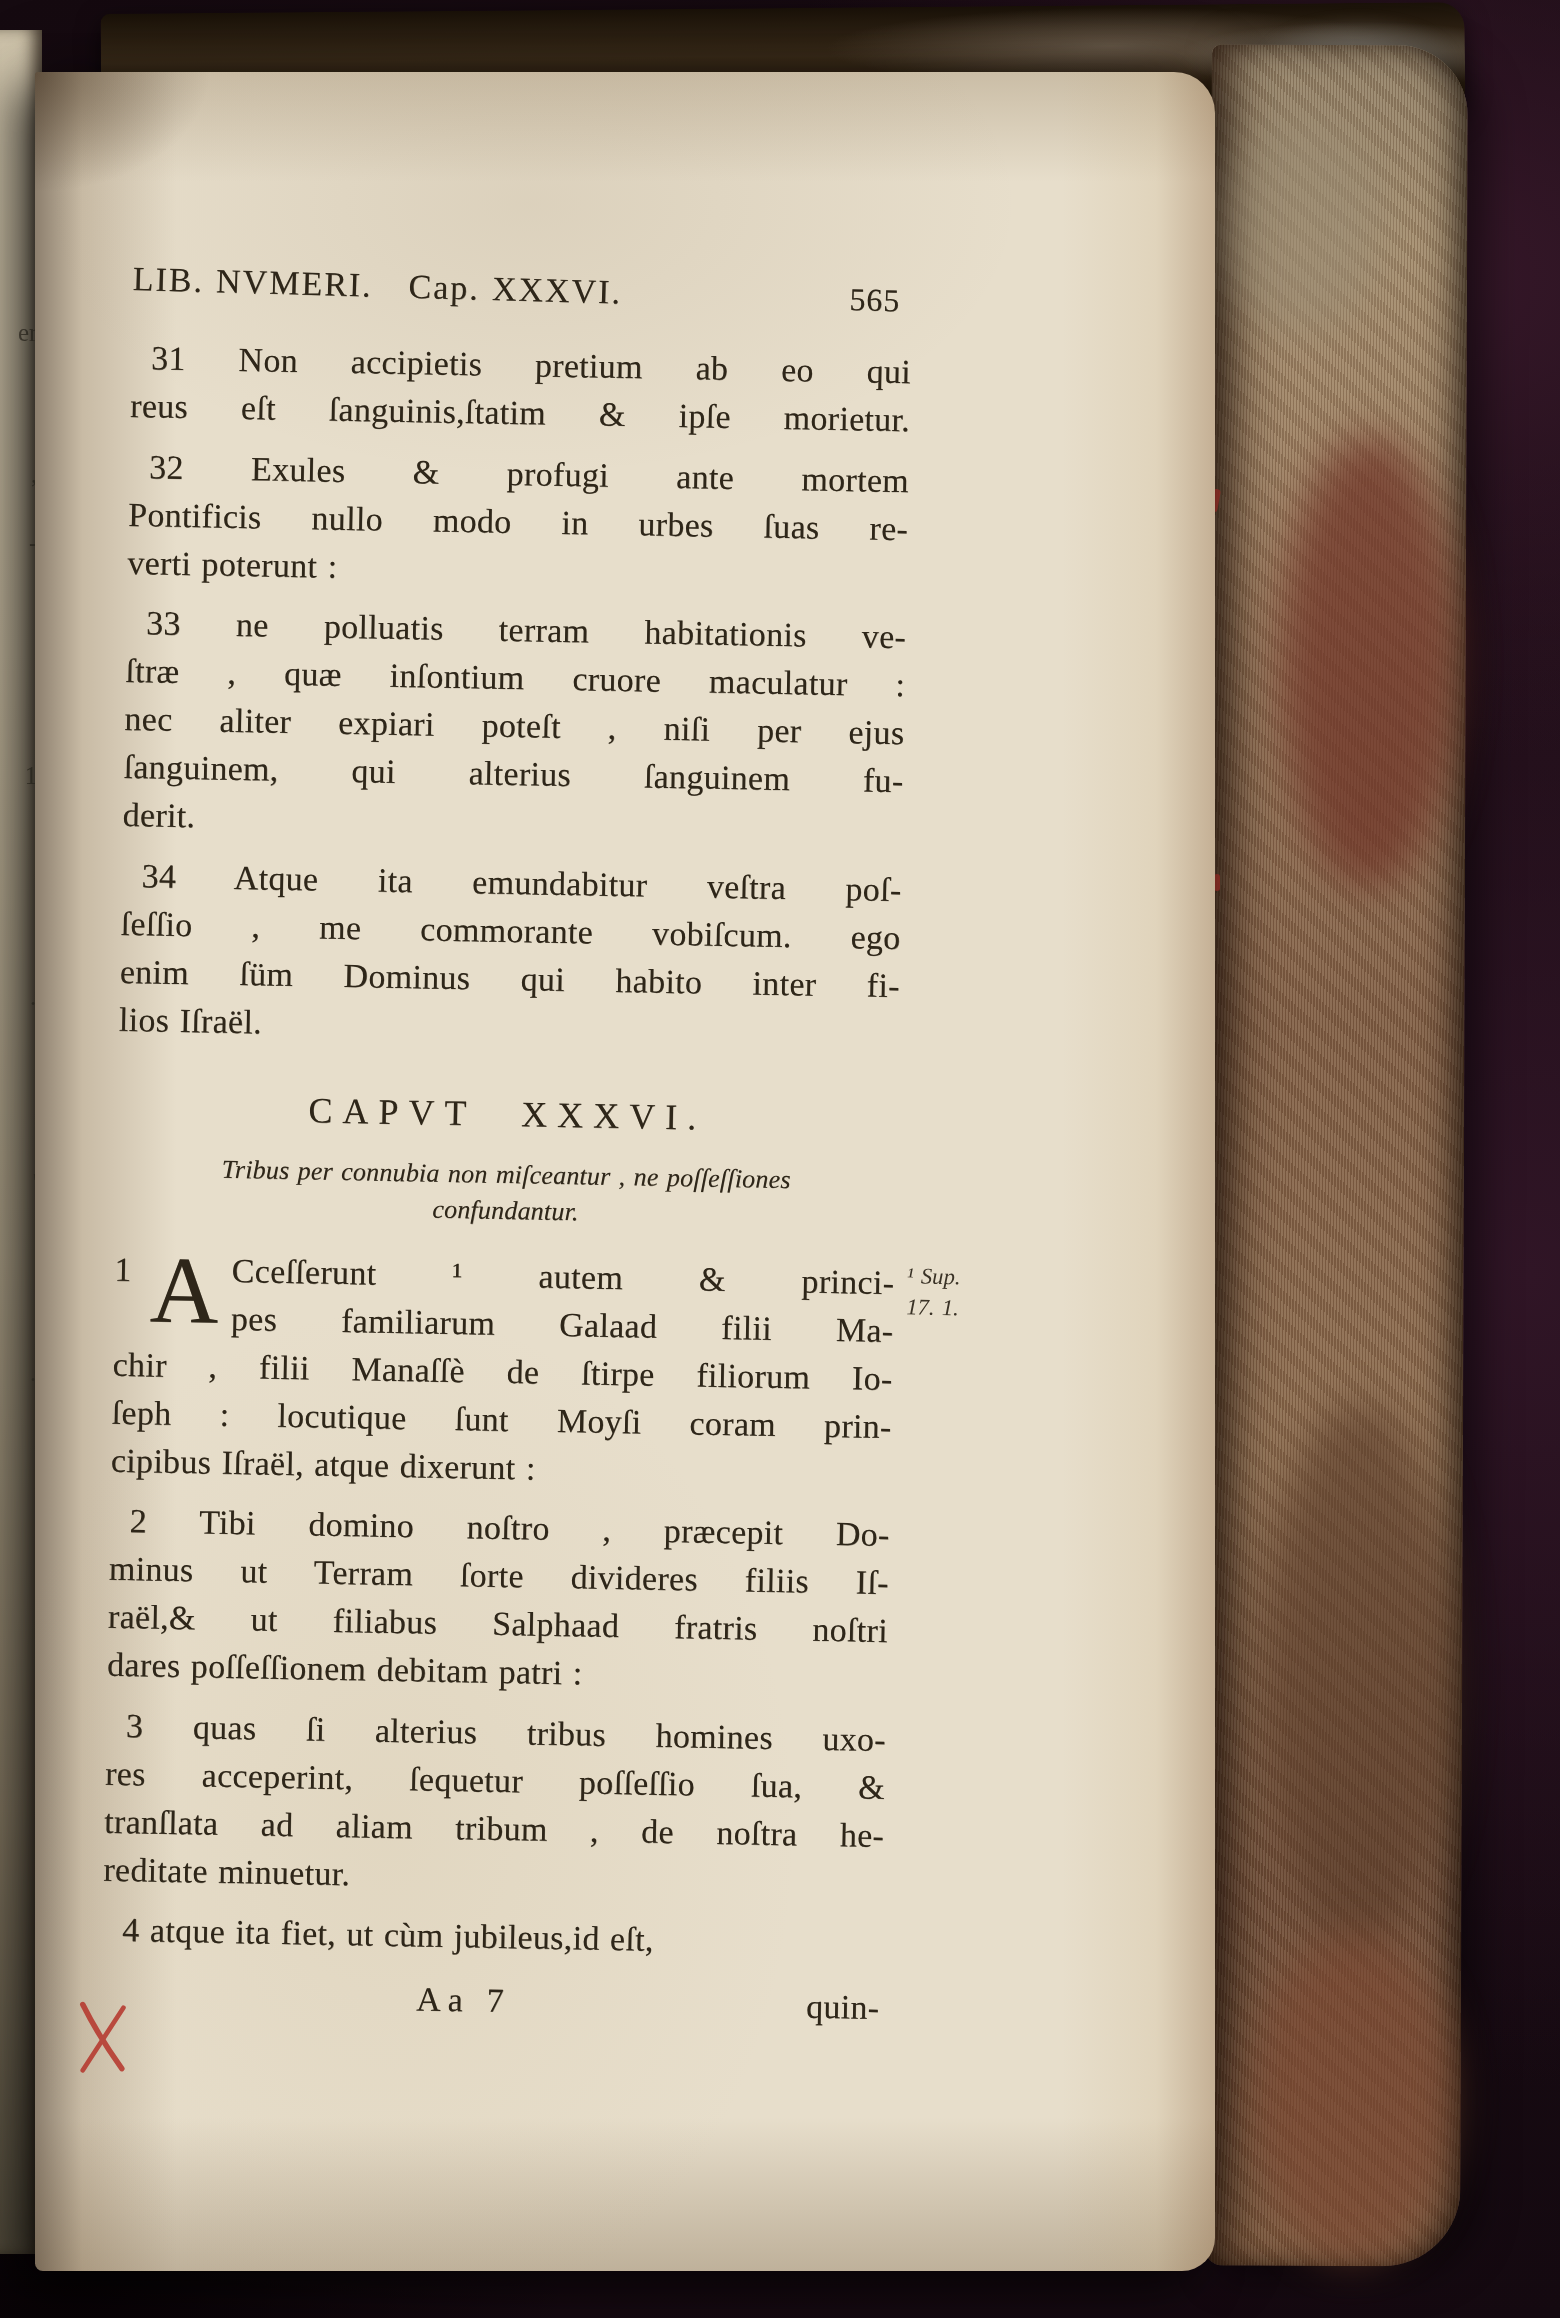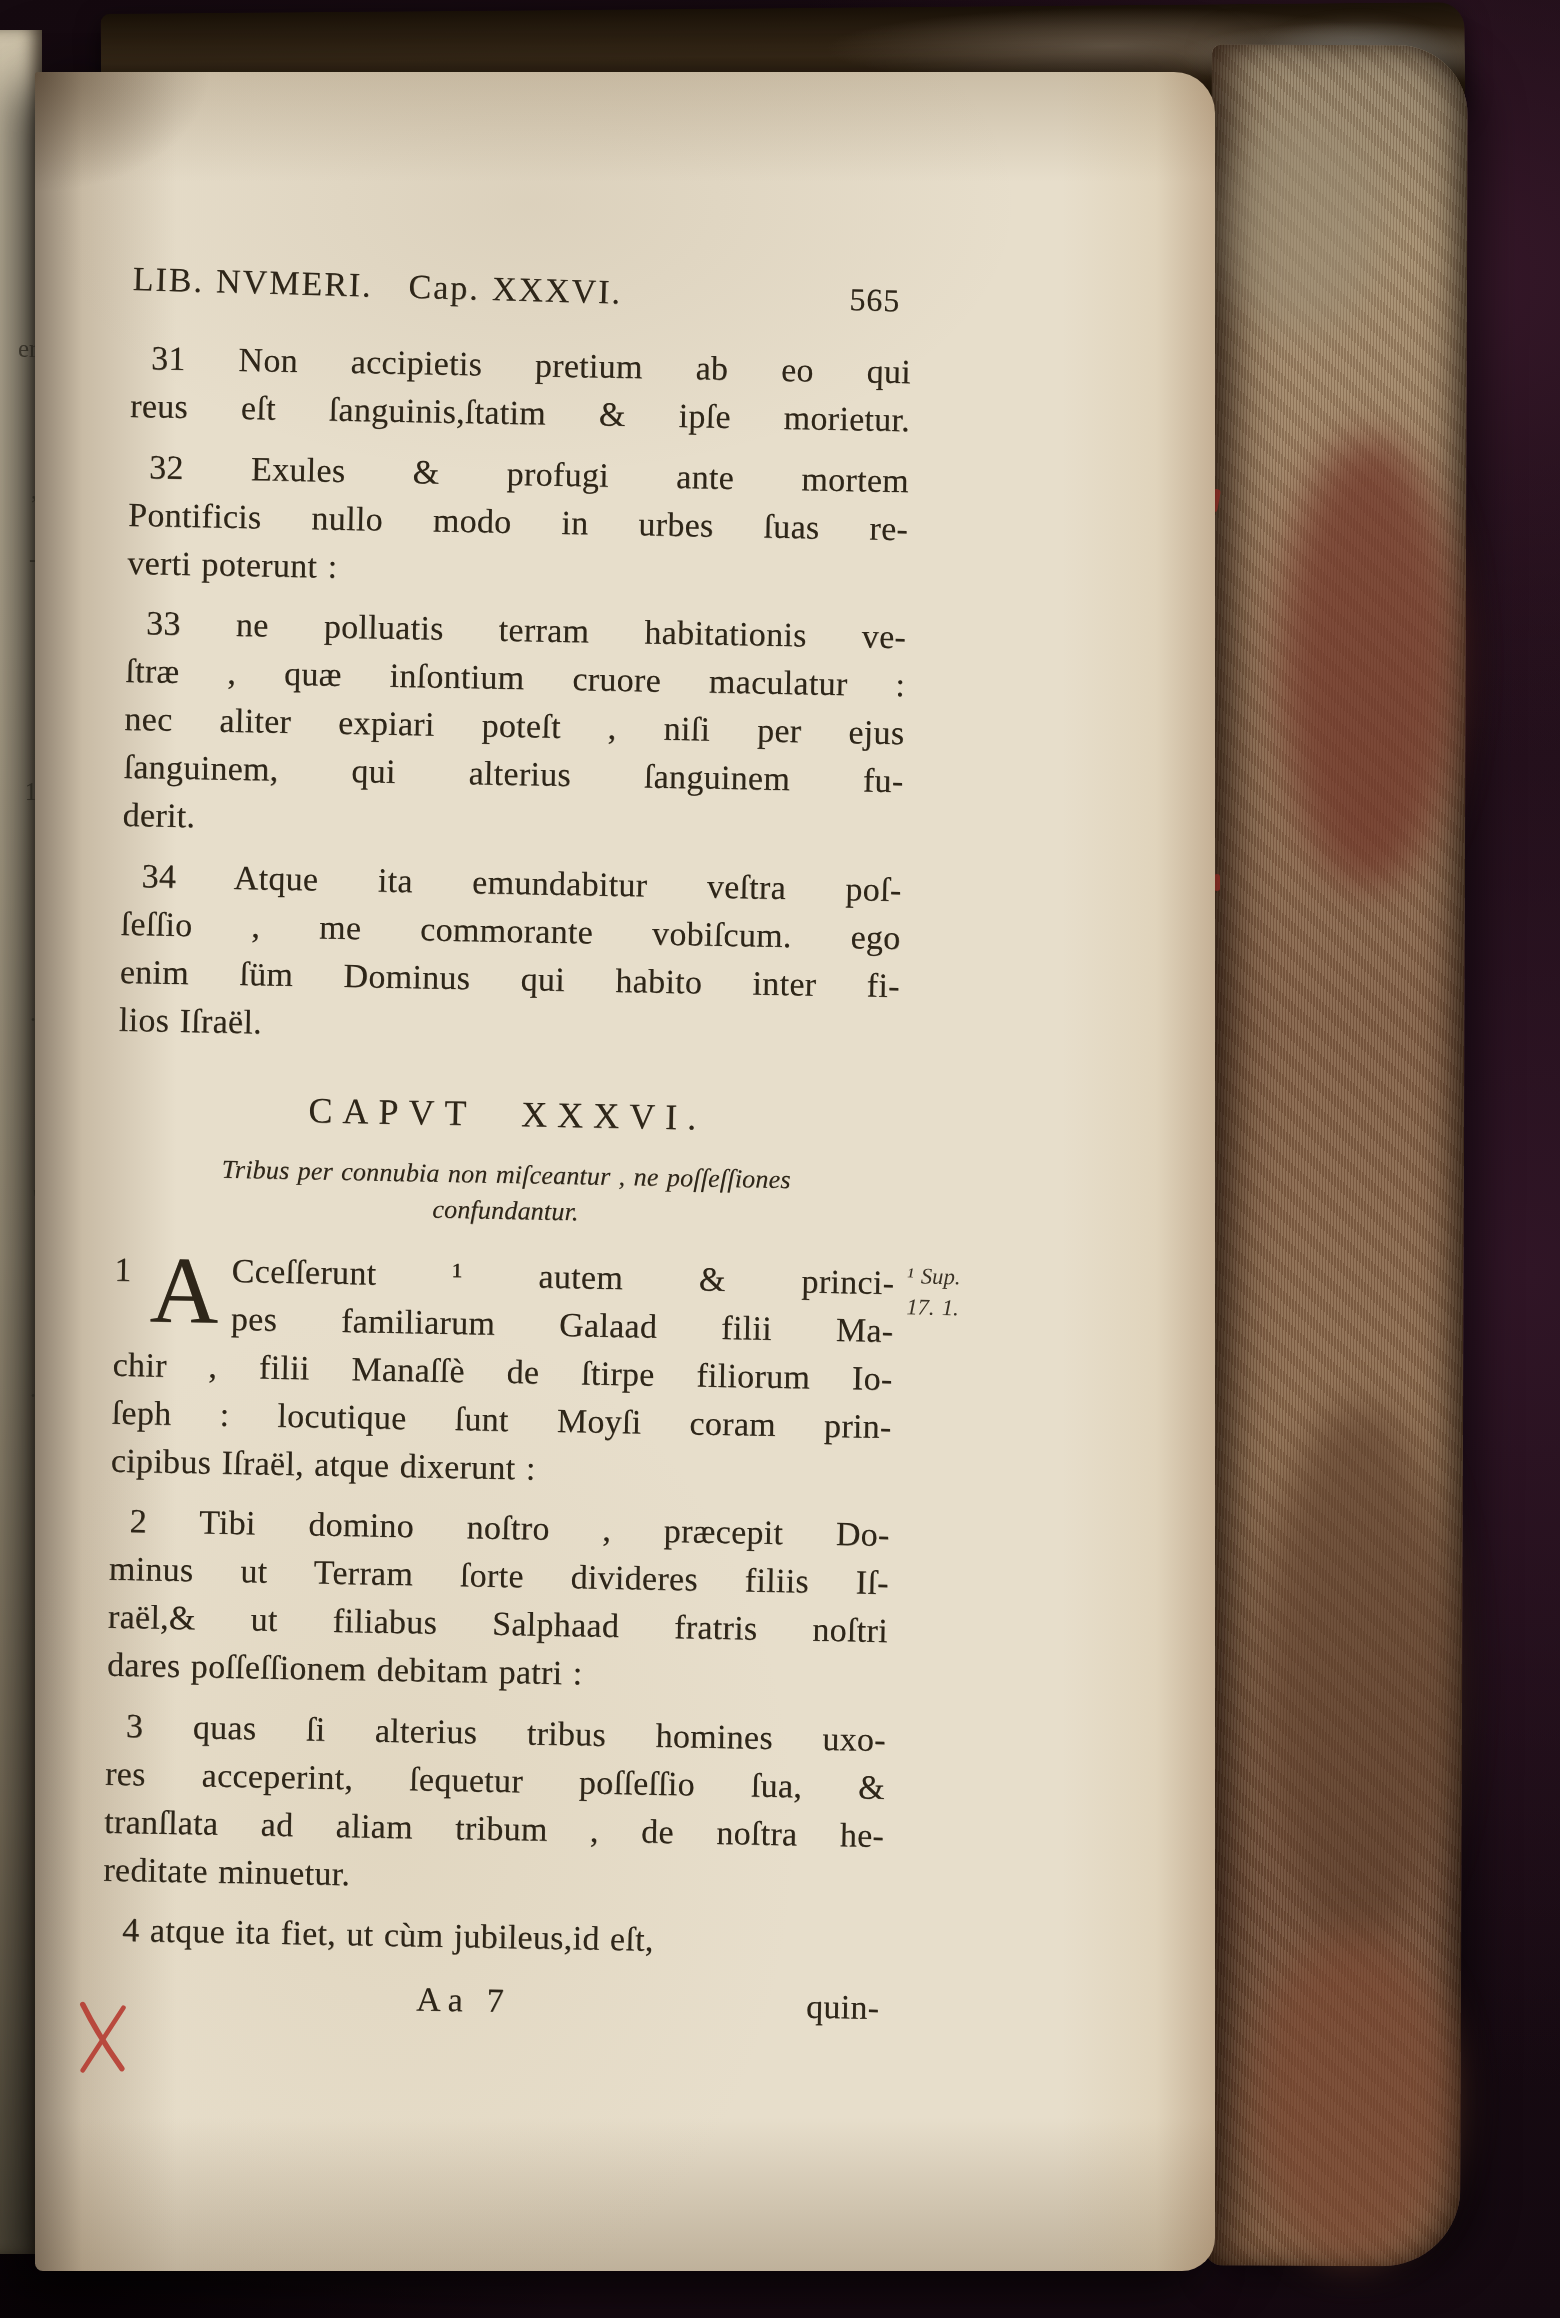--- a/index.html
+++ b/index.html
@@ -12,21 +12,21 @@
       linear-gradient(160deg,#150a10 0%,#1d0d16 45%,#140910 100%);
     font-family:"Liberation Serif","DejaVu Serif",serif;
   }
 
   
   .opposite{
     position:absolute;left:0;top:30px;width:42px;height:2224px;
     background:linear-gradient(180deg,#cfc4ab 0%,#c4b89e 28%,#ab9f86 55%,#857963 80%,#544d3d 100%);
     box-shadow:inset -12.5px 0 15.6px -4.7px rgba(28,18,10,0.8);
   }
-  .frag{position:absolute;right:4.7px;font-size:25px;color:#564f3f;opacity:.85;margin-top:16px;}
+  .frag{position:absolute;right:4.7px;font-size:25px;color:#564f3f;opacity:.85;}
 
   
   .cover-top{
     position:absolute;left:101px;top:7.8px;width:1364px;height:117px;
     transform:rotate(-0.5deg);border-radius:9.4px 26.5px 31px 7.8px;
     background:
       radial-gradient(ellipse 406px 55px at 74% 35%, rgba(143,128,112,0.55), rgba(143,128,112,0) 70%),
       radial-gradient(ellipse 250px 47px at 92% 45%, rgba(156,154,148,0.6), rgba(156,154,148,0) 72%),
       linear-gradient(180deg,#191108 0%,#3b2c1a 42%,#24170a 82%,#120b05 100%);
     box-shadow:0 7.8px 23.4px rgba(0,0,0,0.6);

